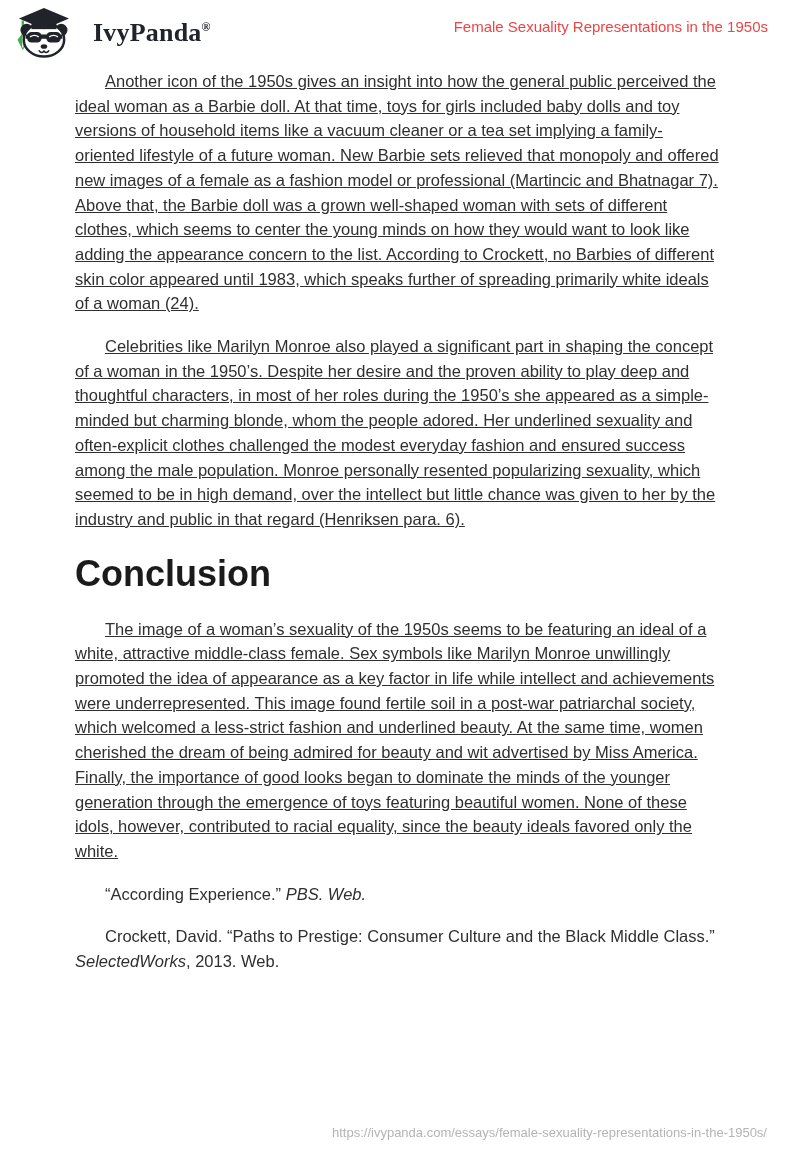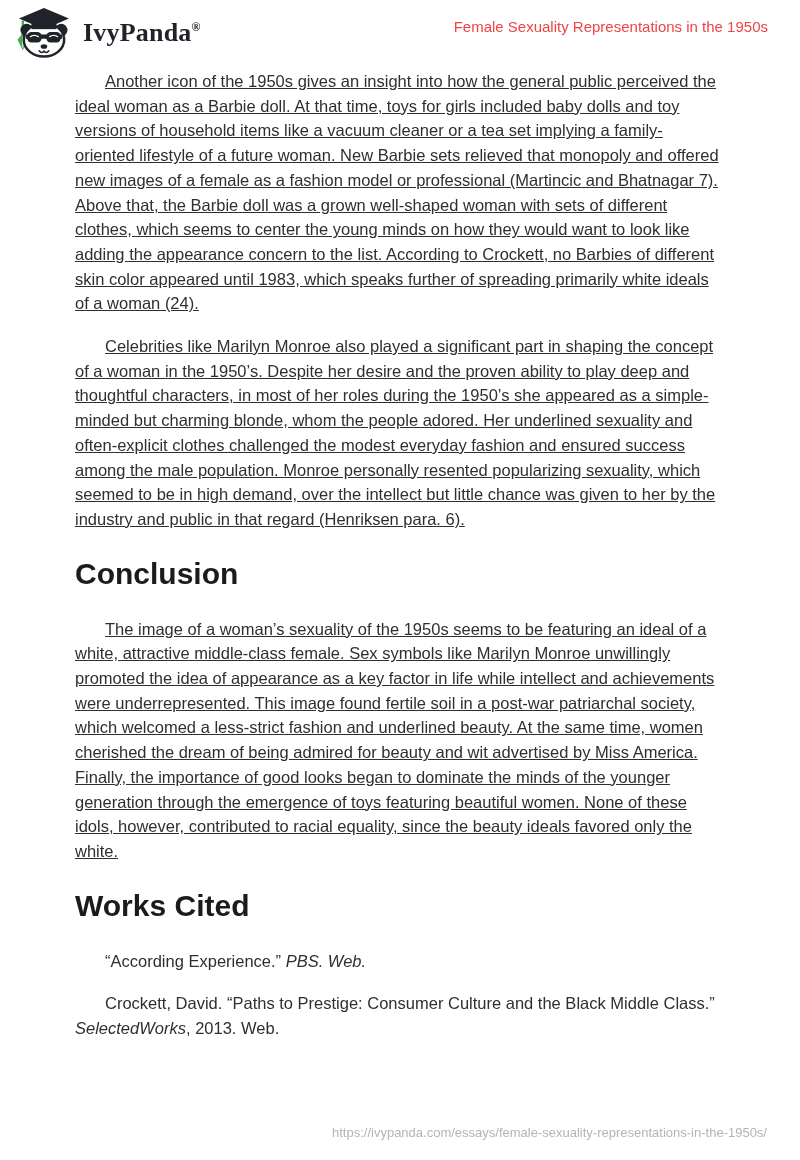--- a/index.html
+++ b/index.html
@@ -5,36 +5,36 @@
   html,body { margin:0; padding:0; background:#ffffff; }
   .page {
     position:relative; width:800px; height:1160px; background:#ffffff;
     font-family:"Liberation Sans", sans-serif; overflow:hidden;
   }
   
   .header {
     position:absolute; top:8px; left:14px; right:32px;
     display:flex; justify-content:space-between; align-items:flex-start;
   }
-  .logo-wrap { display:flex; align-items:center; gap:11px; }
+  .logo-wrap { display:flex; align-items:center; gap:21px; }
   .logo-svg { width:58px; height:50px; display:block; }
   .brand {
     font-family:"Liberation Serif", serif; font-weight:700;
     font-size:26px; color:#20242a; letter-spacing:0.2px; line-height:50px;
   }
   .brand .tm { font-size:12px; vertical-align:super; line-height:0; }
   .doc-title { margin-top:10px; font-size:15px; color:#ef4444; }
   
   .content {
     position:absolute; top:69px; left:75px; width:646px;
     color:#2f2f2f; font-size:16.5px; line-height:24.7px;
   }
   .body-para { margin:0 0 18px 0; text-indent:30px;text-decoration:underline; }
   .h2 {
-    font-size:30px; line-height:35px; font-weight:700; color:#1b1b1b;
+    font-size:36px; line-height:35px; font-weight:700; color:#1b1b1b;
     margin:24px 0 26px 0; text-indent:0;
   }
   .citation { margin:0 0 18px 0; text-indent:30px; }
   .it { font-style:italic; }
   
   .footer-url {
     position:absolute; right:33px; top:1125px;
     font-size:13px; color:#b4b4b4; text-decoration:none;
   }
 </style>
@@ -72,20 +72,19 @@
       <div class="brand"><span>IvyPanda</span><span class="tm">®</span></div>
     </div>
     <div class="doc-title">Female Sexuality Representations in the 1950s</div>
   </div>
 
   <div class="content">
     <p class="body-para">Another icon of the 1950s gives an insight into how the general public perceived the ideal woman as a Barbie doll. At that time, toys for girls included baby dolls and toy versions of household items like a vacuum cleaner or a tea set implying a family-oriented lifestyle of a future woman. New Barbie sets relieved that monopoly and offered new images of a female as a fashion model or professional (Martincic and Bhatnagar 7). Above that, the Barbie doll was a grown well-shaped woman with sets of different clothes, which seems to center the young minds on how they would want to look like adding the appearance concern to the list. According to Crockett, no Barbies of different skin color appeared until 1983, which speaks further of spreading primarily white ideals of a woman (24).</p>
     <p class="body-para">Celebrities like Marilyn Monroe also played a significant part in shaping the concept of a woman in the 1950’s. Despite her desire and the proven ability to play deep and thoughtful characters, in most of her roles during the 1950’s she appeared as a simple-minded but charming blonde, whom the people adored. Her underlined sexuality and often-explicit clothes challenged the modest everyday fashion and ensured success among the male population. Monroe personally resented popularizing sexuality, which seemed to be in high demand, over the intellect but little chance was given to her by the industry and public in that regard (Henriksen para. 6).</p>
     <h2 class="h2">Conclusion</h2>
     <p class="body-para">The image of a woman’s sexuality of the 1950s seems to be featuring an ideal of a white, attractive middle-class female. Sex symbols like Marilyn Monroe unwillingly promoted the idea of appearance as a key factor in life while intellect and achievements were underrepresented. This image found fertile soil in a post-war patriarchal society, which welcomed a less-strict fashion and underlined beauty. At the same time, women cherished the dream of being admired for beauty and wit advertised by Miss America. Finally, the importance of good looks began to dominate the minds of the younger generation through the emergence of toys featuring beautiful women. None of these idols, however, contributed to racial equality, since the beauty ideals favored only the white.</p>
-    <h2 class="h2">Works Cited</h2>
     <p class="citation"><span>“According Experience.” </span><span class="it">PBS. Web.</span><span></span></p>
     <p class="citation"><span>Crockett, David. “Paths to Prestige: Consumer Culture and the Black Middle Class.” </span><span class="it">SelectedWorks</span><span>, 2013. Web.</span></p>
   </div>
 
   <a class="footer-url" href="#">https://ivypanda.com/essays/female-sexuality-representations-in-the-1950s/</a>
 
 </div>
 
 </body></html>

